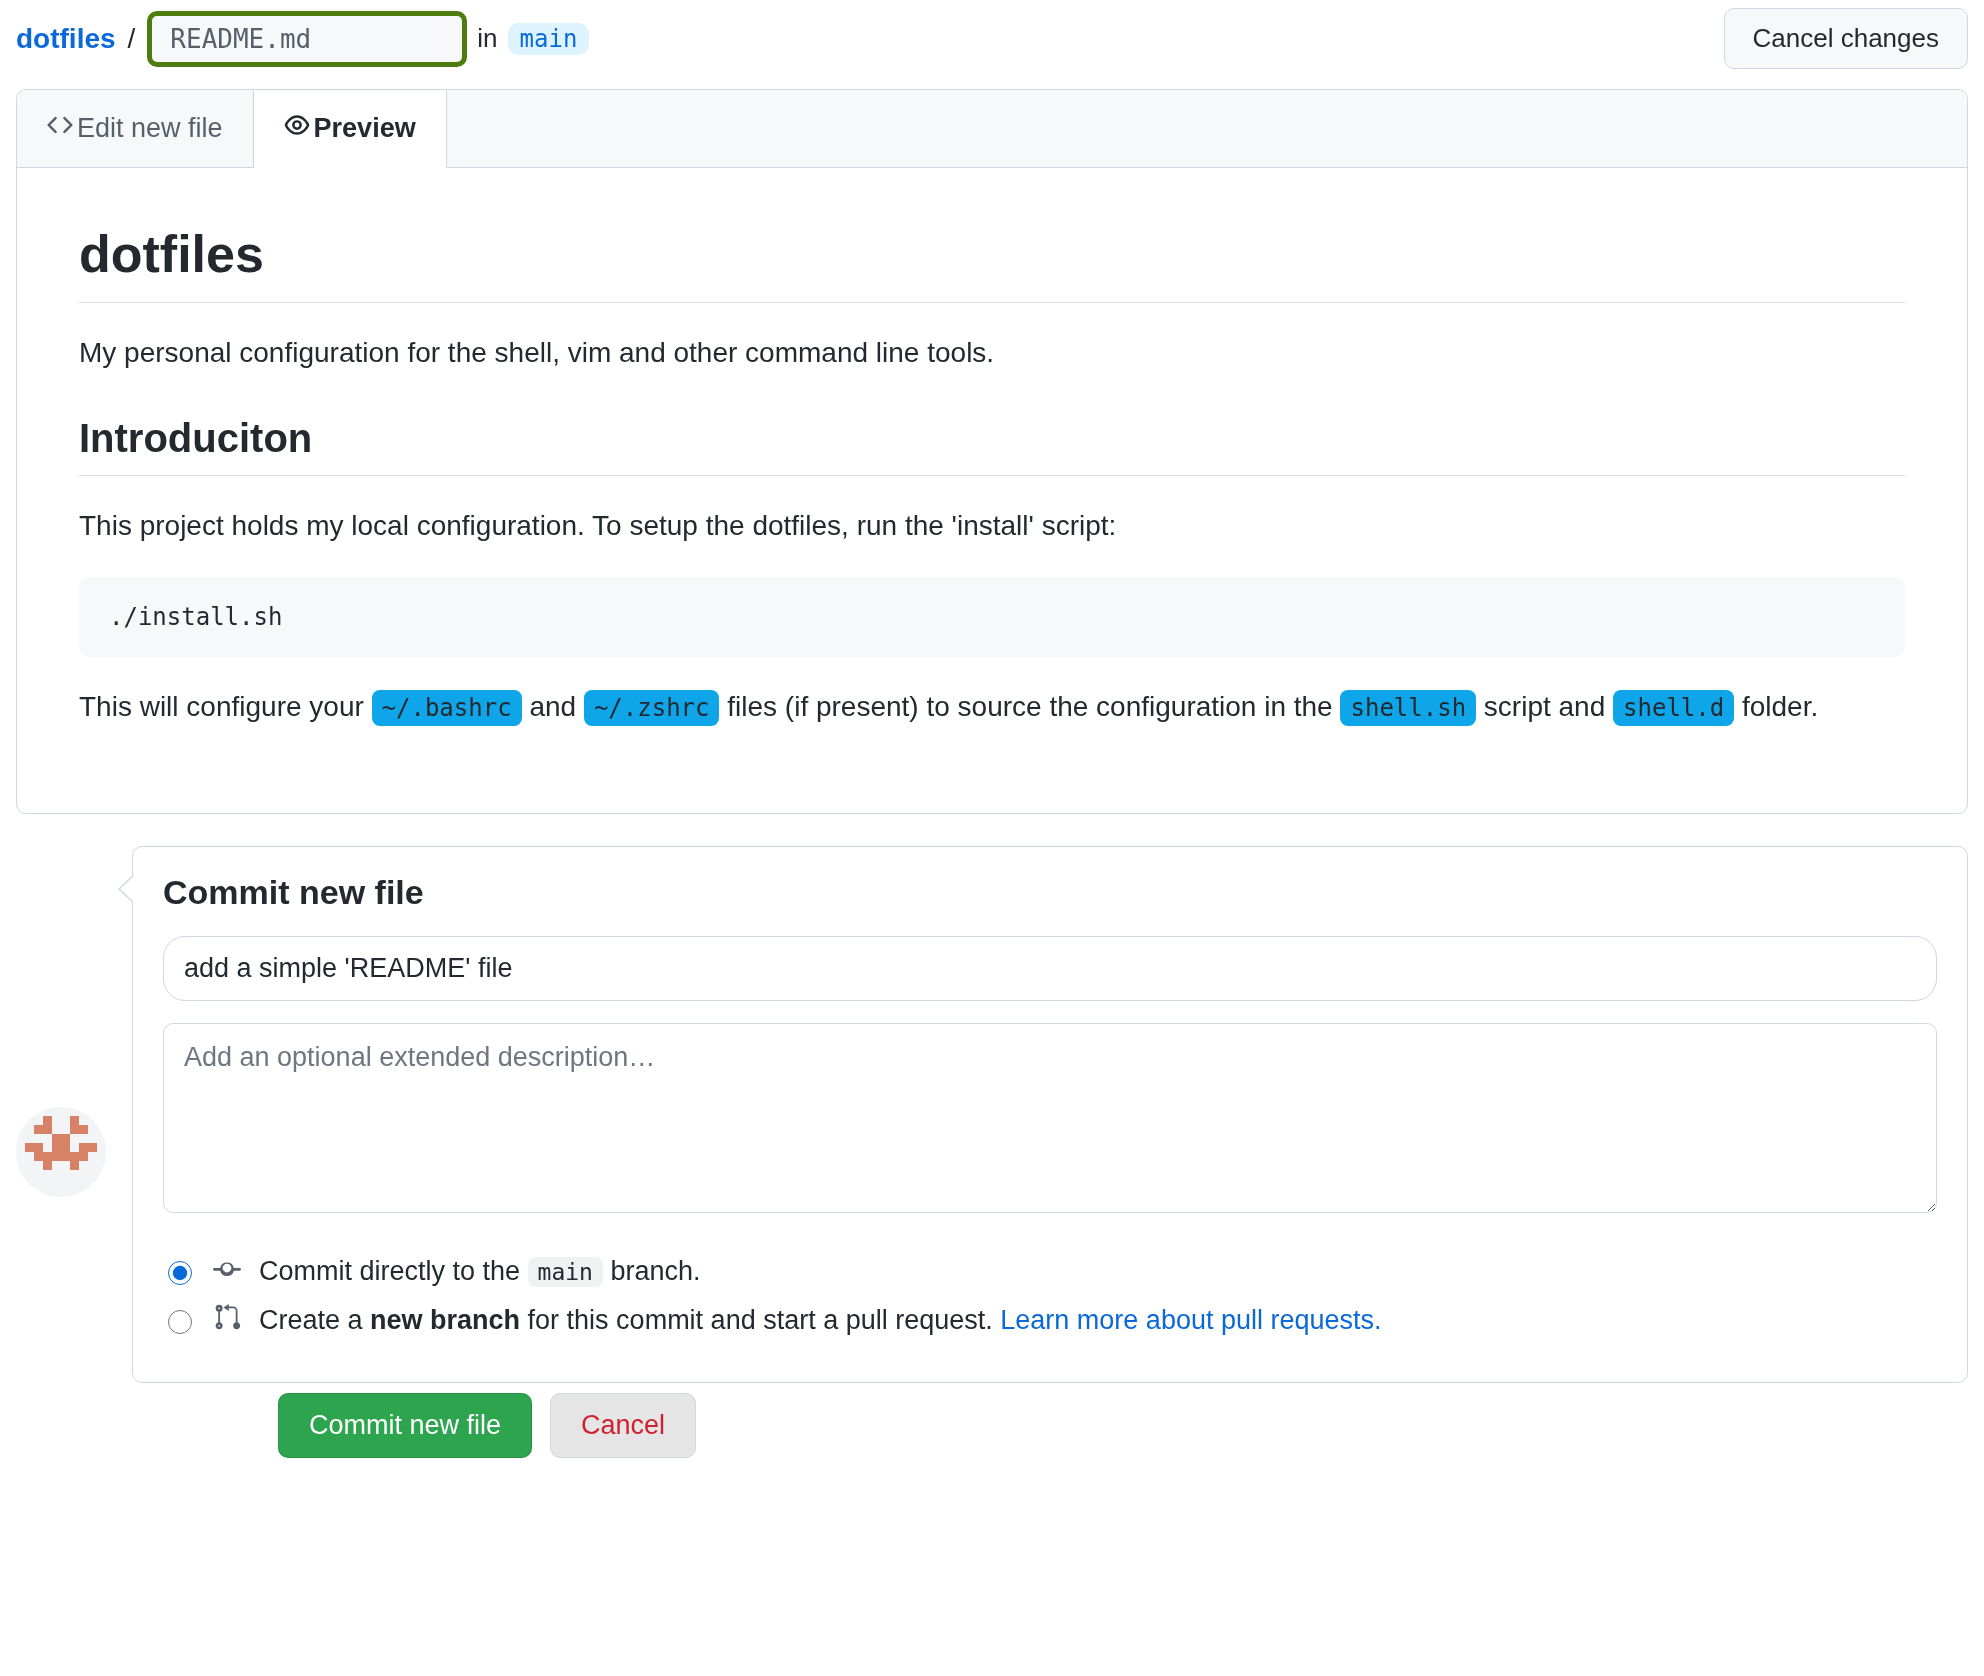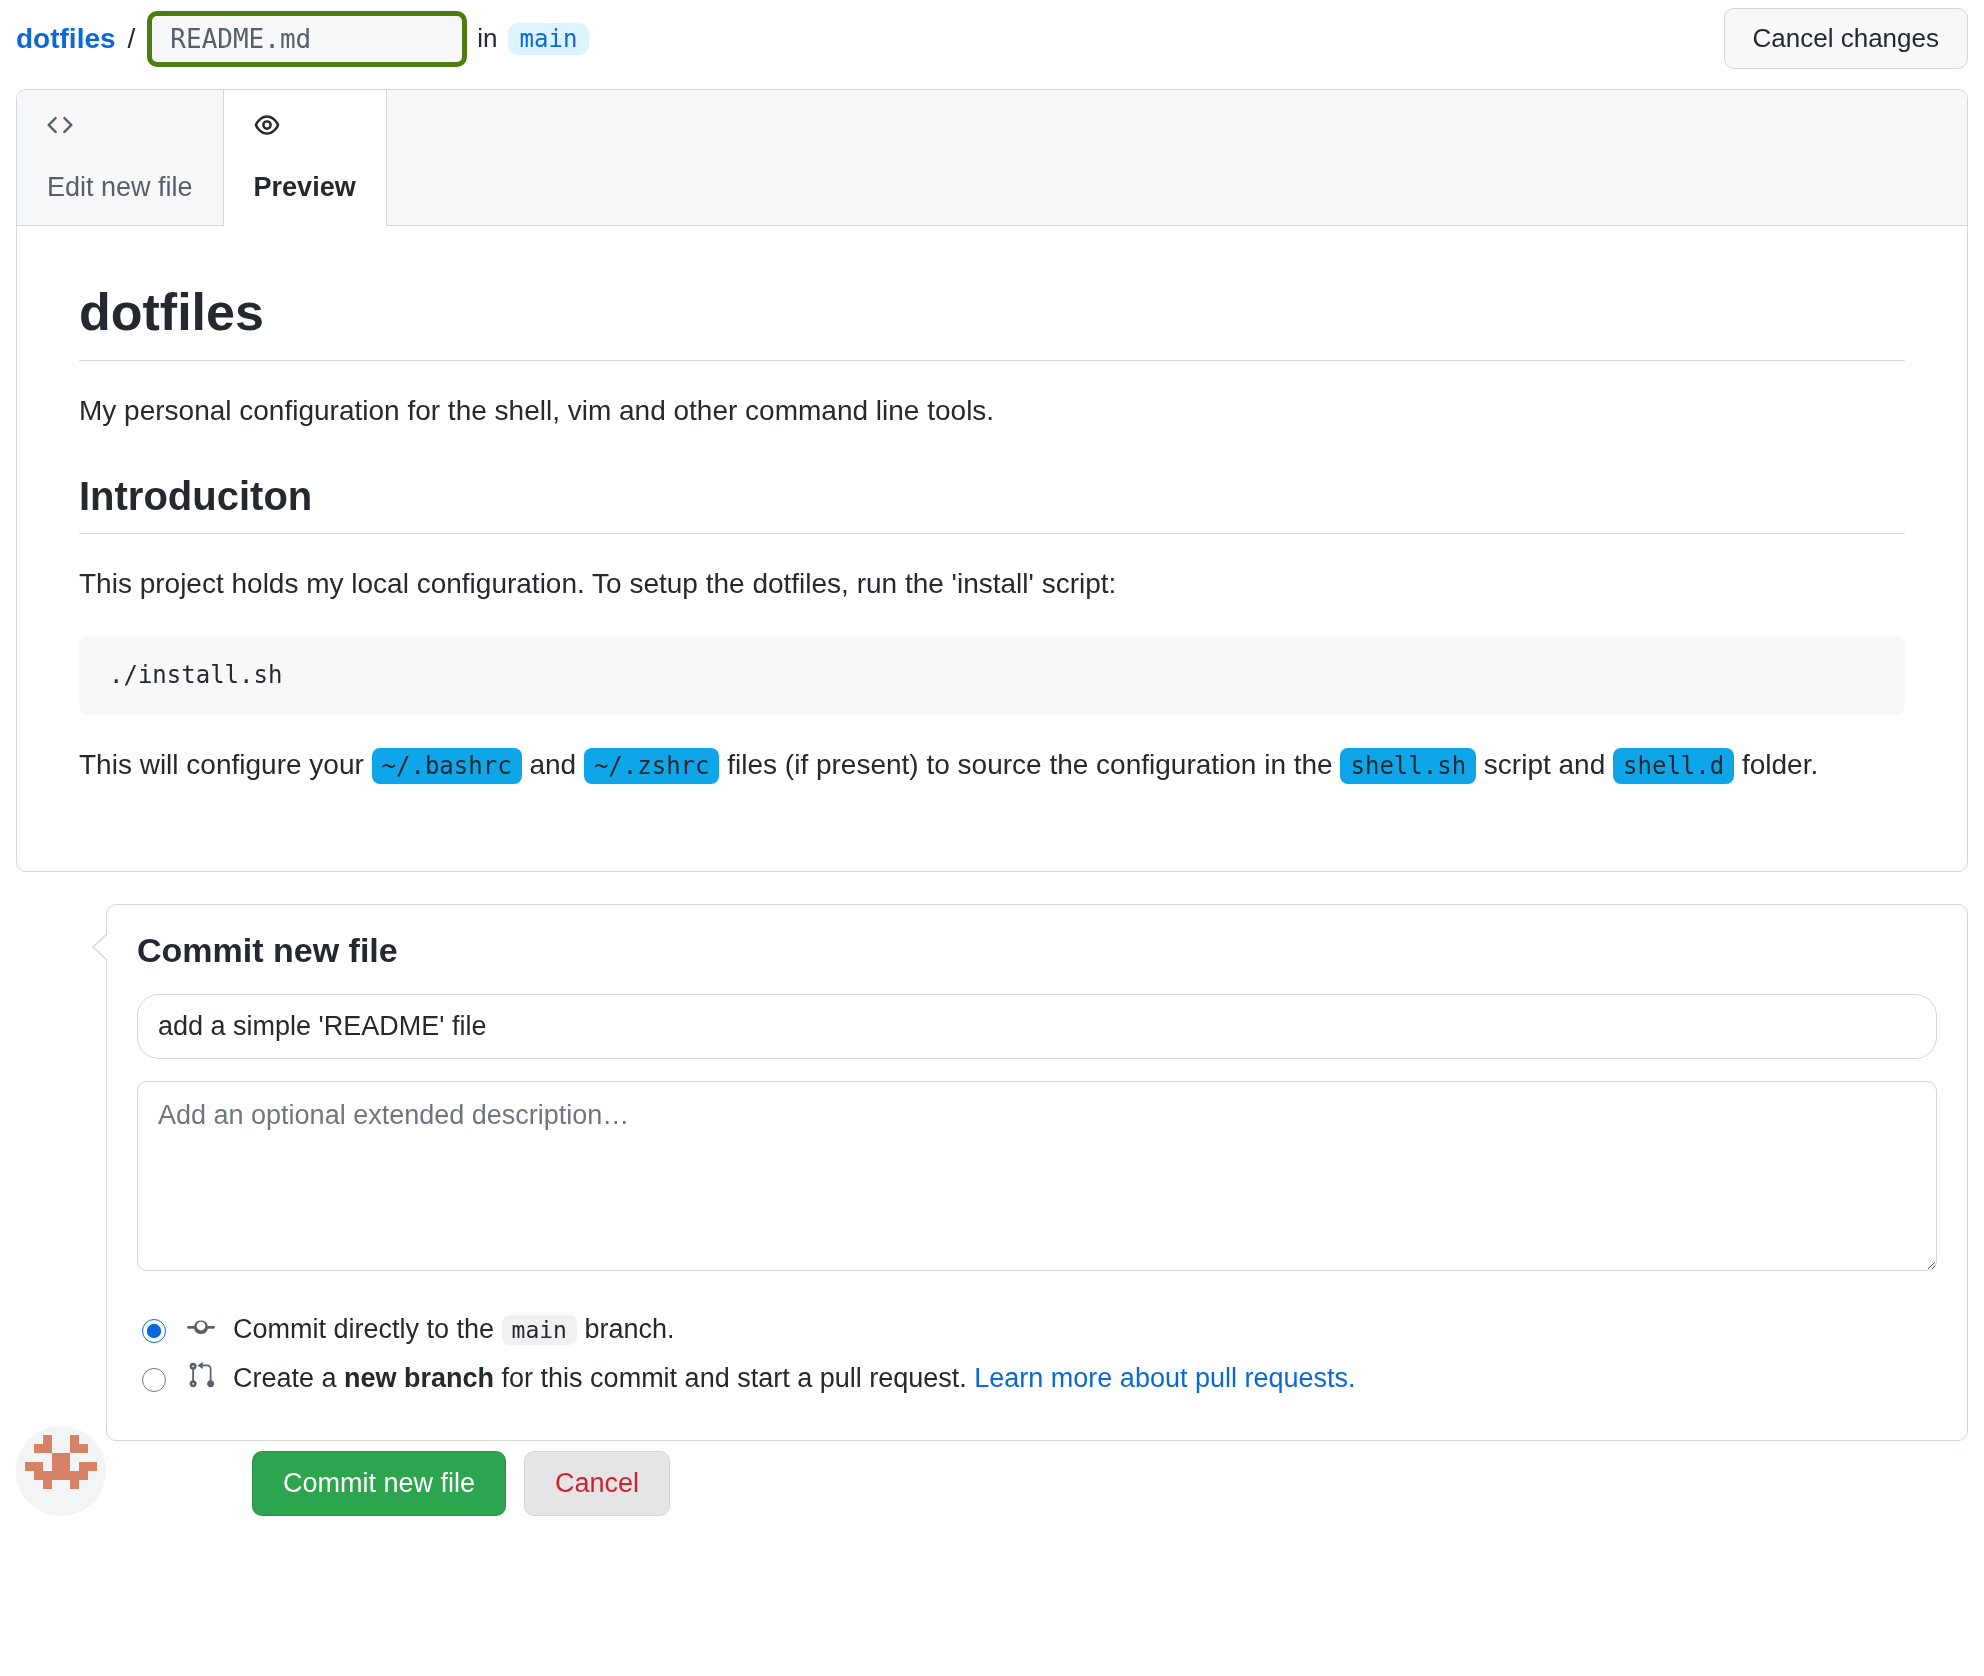--- a/index.html
+++ b/index.html
@@ -69,28 +69,28 @@
     margin-bottom: 32px;
   }
   .tabs {
     display: flex;
     align-items: stretch;
     background: #f6f8fa;
     border-bottom: 1px solid #d0d7de;
   }
   .tab {
     display: flex;
-    gap: 27px;
+    align-items: center;
+    gap: 4px;
     padding: 22px 30px;
     font-size: 27px;
     color: #57606a;
     background: #f6f8fa;
     border-right: 1px solid #d0d7de;
     cursor: pointer;
-    flex-direction: column;
   }
   .tab.active {
     background: #ffffff;
     color: #24292f;
     font-weight: 600;
     border-bottom: 1px solid #ffffff;
     margin-bottom: -1px;
   }
   .tab svg { width: 26px; height: 26px; fill: currentColor; }
 
@@ -128,21 +128,22 @@
     background: #0ea5e9;
     font-family: ui-monospace, SFMono-Regular, Menlo, monospace;
     font-size: 24px;
     padding: 4px 10px;
     border-radius: 8px;
   }
 
   
   .commit-section {
     display: flex;
-    align-items: flex-end;
+    align-items: center;
+    gap: 26px;
     padding-bottom: 40px;
   }
   .avatar {
     width: 90px;
     height: 90px;
     border-radius: 50%;
     overflow: hidden;
     flex-shrink: 0;
     background: #f6f8fa;
   }

